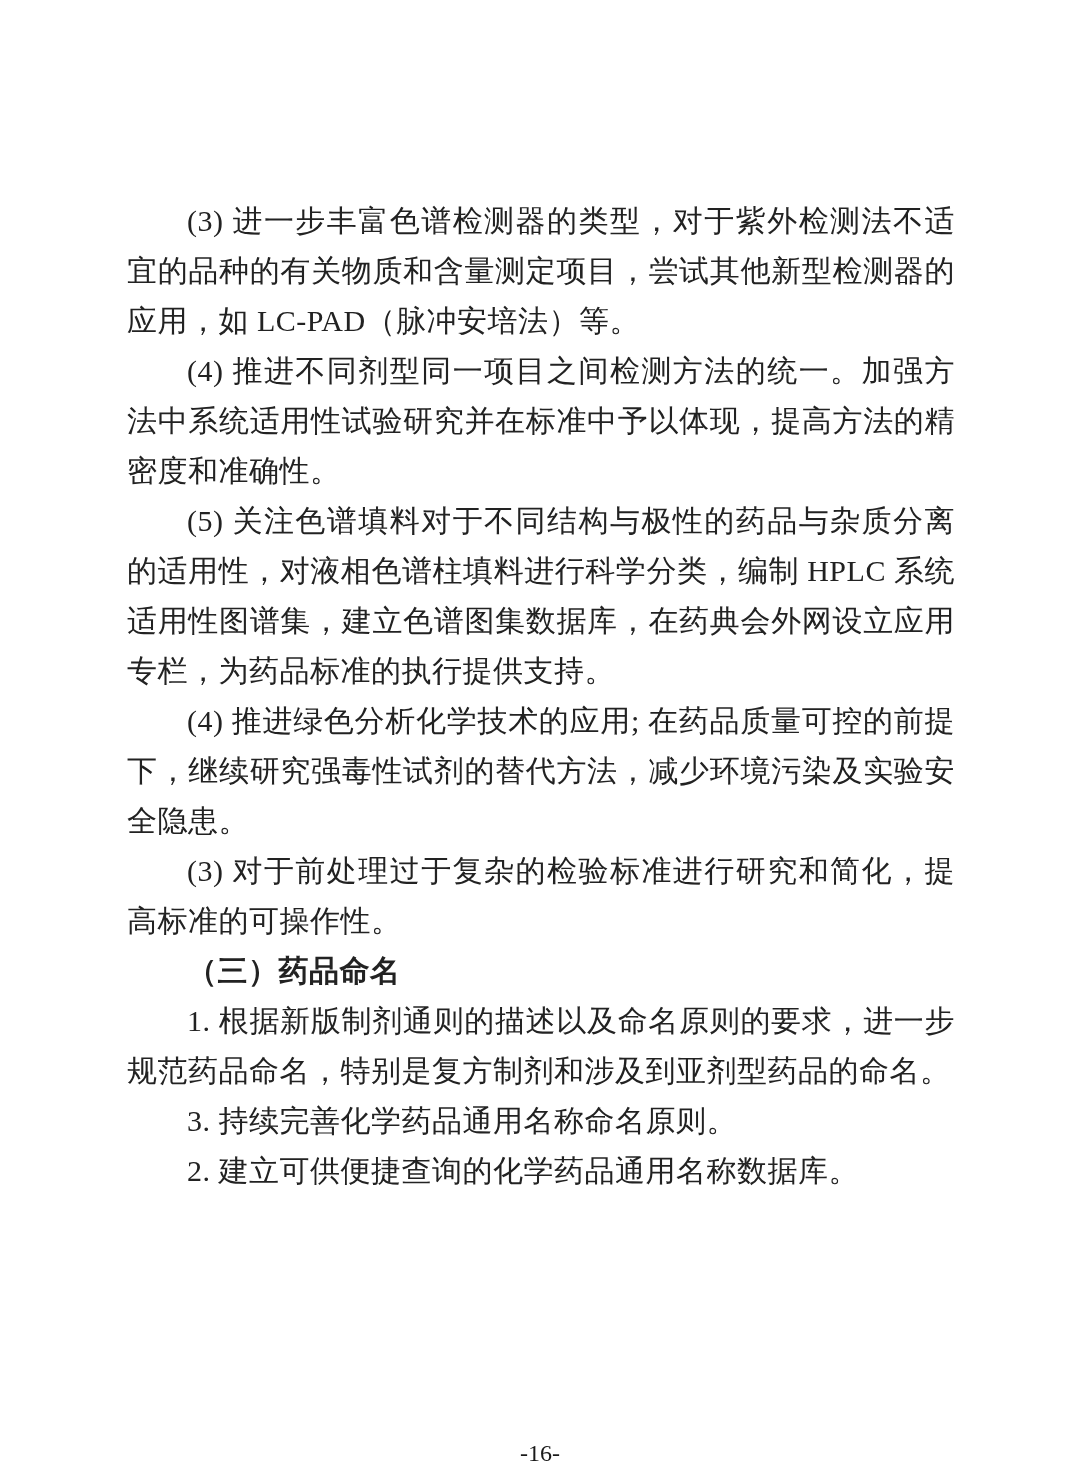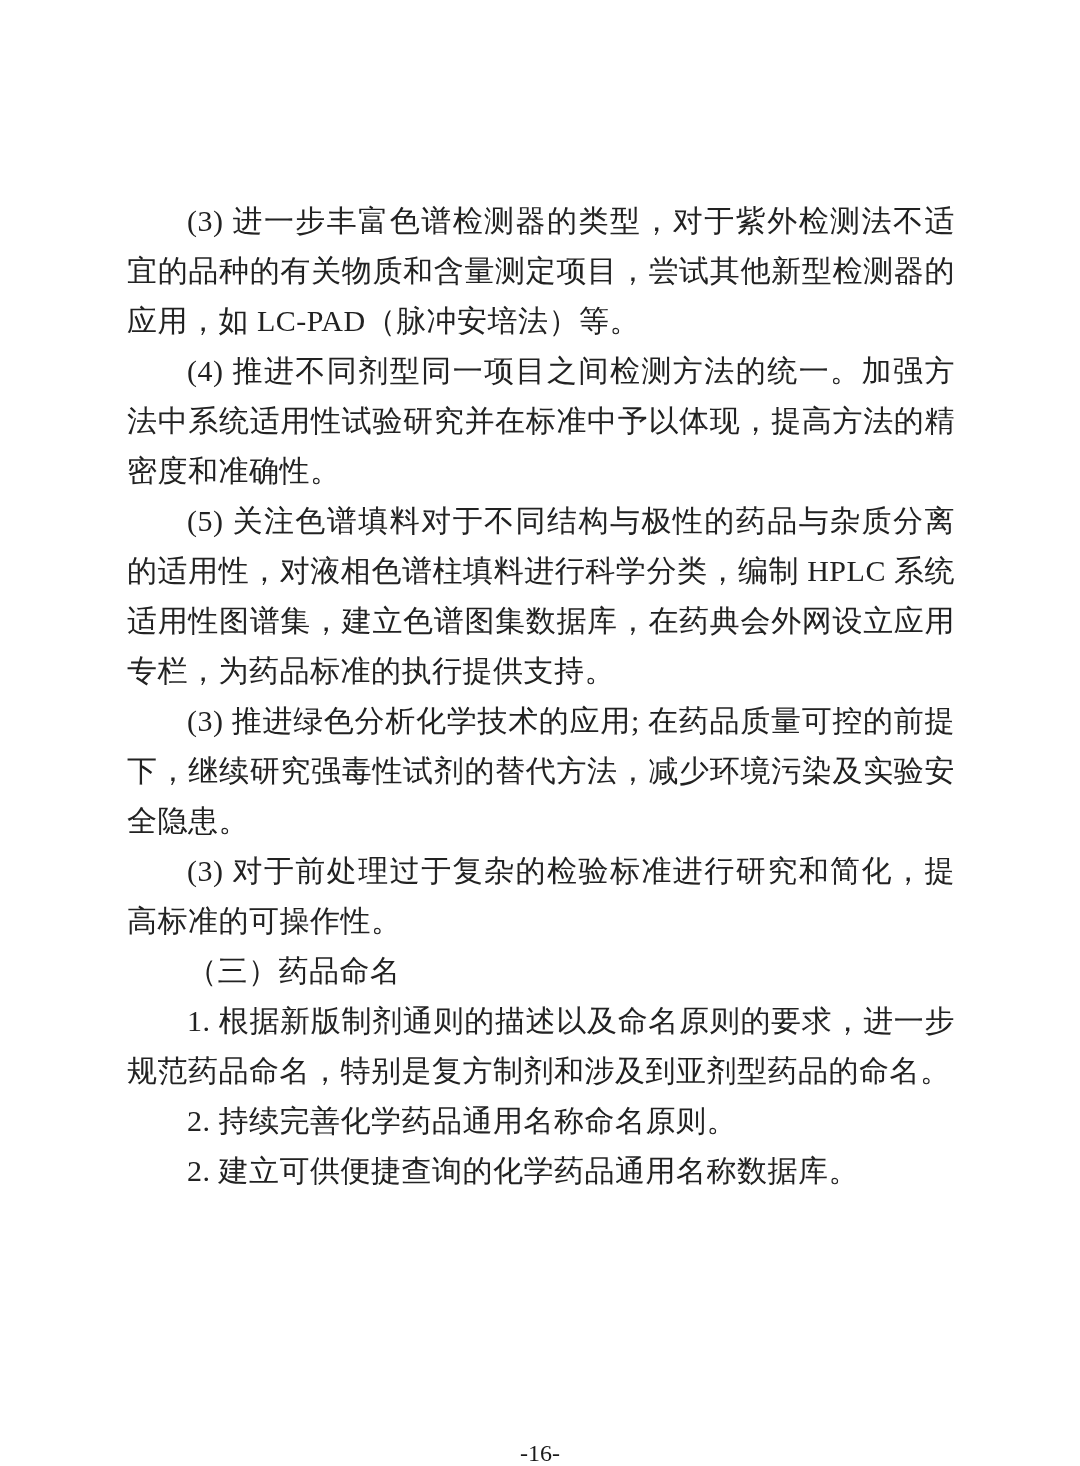--- a/index.html
+++ b/index.html
@@ -27,20 +27,21 @@
     text-justify: inter-ideograph;
     letter-spacing: 0.5px;
   }
   .content p {
     margin: 0;
     padding: 0;
     text-indent: 2em;
   }
   .content p.heading {
     text-align: left;
+    font-weight: bold;
   }
   .footer {
     position: absolute;
     left: 0;
     top: 1398px;
     width: 100%;
     text-align: center;
     font-family: Liberation Serif, serif;
     font-size: 24px;
     line-height: 30px;
@@ -50,25 +51,25 @@
 </style>
 </head>
 <body>
 
 <div class="page">
 
   <div class="content">
     <p class="para">(3) 进一步丰富色谱检测器的类型，对于紫外检测法不适宜的品种的有关物质和含量测定项目，尝试其他新型检测器的应用，如 LC-PAD（脉冲安培法）等。</p>
     <p class="para">(4) 推进不同剂型同一项目之间检测方法的统一。加强方法中系统适用性试验研究并在标准中予以体现，提高方法的精密度和准确性。</p>
     <p class="para">(5) 关注色谱填料对于不同结构与极性的药品与杂质分离的适用性，对液相色谱柱填料进行科学分类，编制 HPLC 系统适用性图谱集，建立色谱图集数据库，在药典会外网设立应用专栏，为药品标准的执行提供支持。</p>
-    <p class="para">(3) 推进绿色分析化学技术的应用; 在药品质量可控的前提下，继续研究强毒性试剂的替代方法，减少环境污染及实验安全隐患。</p>
+    <p class="para">(4) 推进绿色分析化学技术的应用; 在药品质量可控的前提下，继续研究强毒性试剂的替代方法，减少环境污染及实验安全隐患。</p>
     <p class="para">(3) 对于前处理过于复杂的检验标准进行研究和简化，提高标准的可操作性。</p>
     <p class="para heading">（三）药品命名</p>
     <p class="para">1. 根据新版制剂通则的描述以及命名原则的要求，进一步规范药品命名，特别是复方制剂和涉及到亚剂型药品的命名。</p>
-    <p class="para">2. 持续完善化学药品通用名称命名原则。</p>
+    <p class="para">3. 持续完善化学药品通用名称命名原则。</p>
     <p class="para">2. 建立可供便捷查询的化学药品通用名称数据库。</p>
   </div>
 
   <div class="footer">
     <span>-16-</span>
   </div>
 
 </div>
 
 </body></html>

